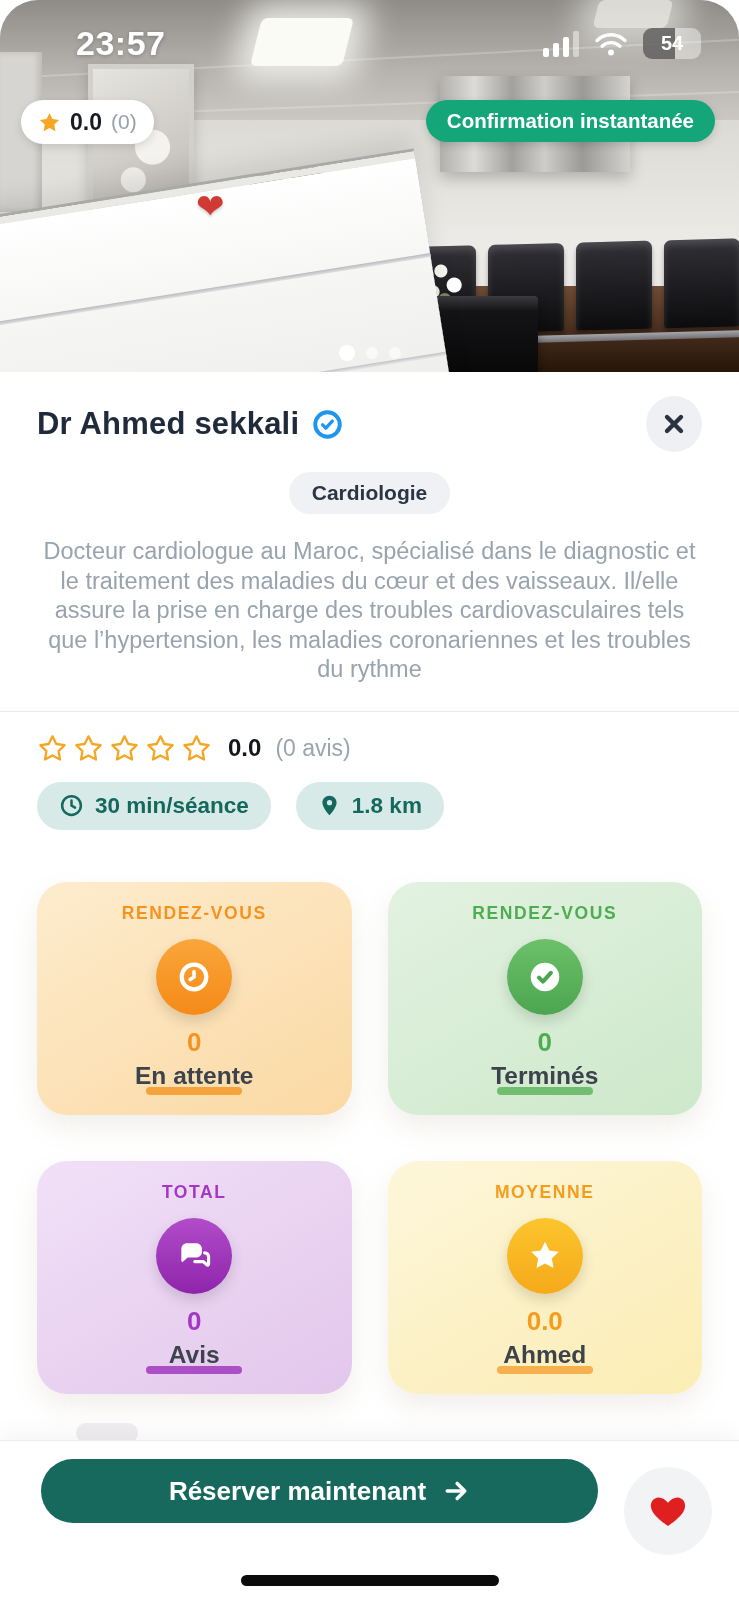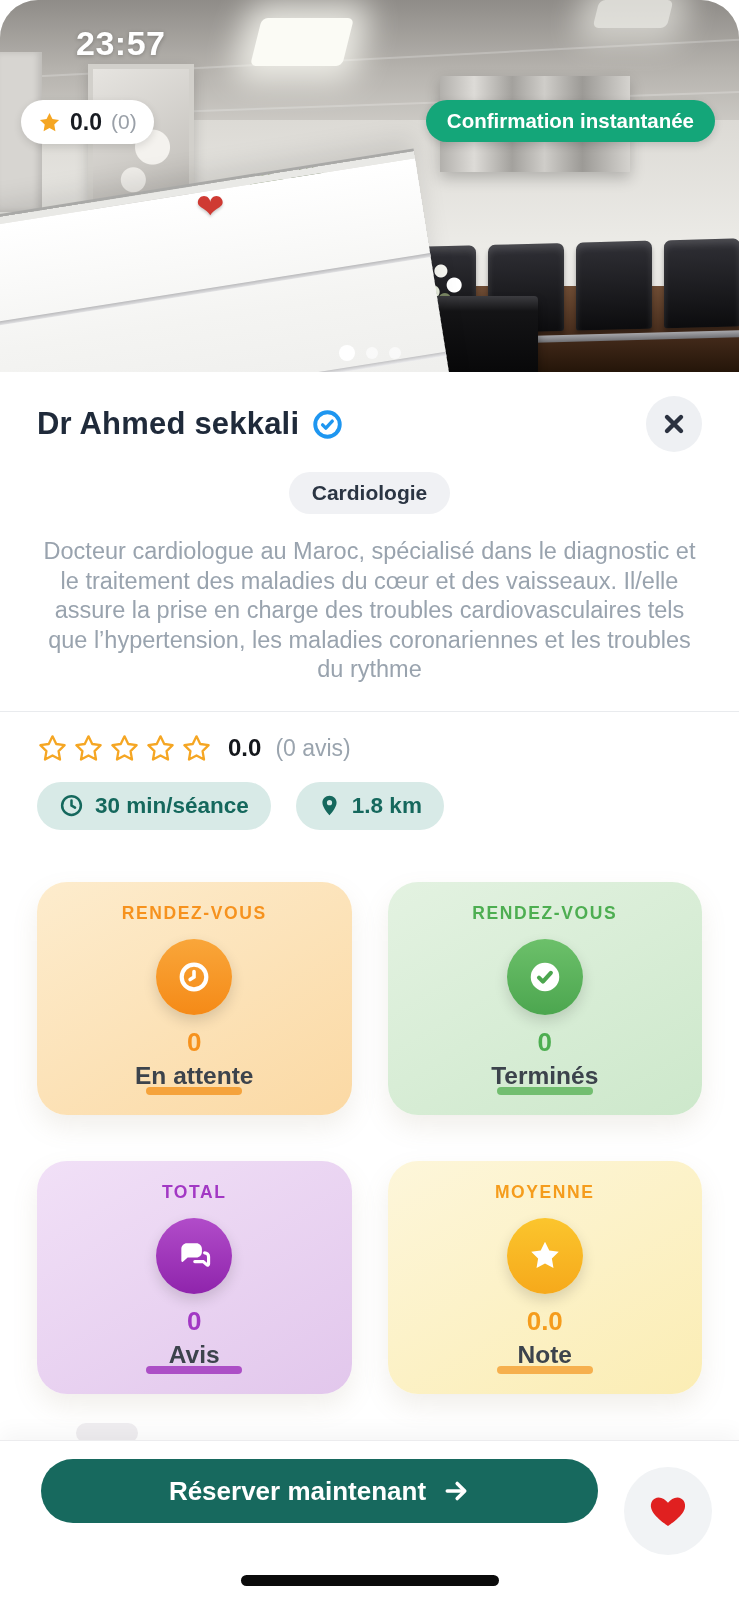--- a/index.html
+++ b/index.html
@@ -185,20 +185,39 @@
         <div class="chair"></div>
     </div>
     <div class="ph-rail"></div>
     <div class="ph-flowers"></div>
     <div class="ph-table"></div>
     <div class="ph-desk"></div>
     <div class="ph-heart-decor">❤</div>
 
     <div class="statusbar">
       <span class="sb-time">23:57</span>
+      <span class="sb-icons">
+        <span class="sb-signal">
+            <i></i>
+            <i></i>
+            <i></i>
+            <i></i>
+          </span>
+        <span style="display:flex;">
+          <svg width="34" height="26" viewBox="0 0 34 26" fill="none">
+            <path d="M3 9.5C11 1.8 23 1.8 31 9.5" stroke="#fff" stroke-width="3.4" stroke-linecap="round"></path>
+            <path d="M8 15.2c5.2-4.8 12.8-4.8 18 0" stroke="#fff" stroke-width="3.4" stroke-linecap="round"></path>
+            <circle cx="17" cy="21.5" r="3" fill="#fff"></circle>
+          </svg>
+        </span>
+        <span class="sb-batt">
+          <span class="fill"></span>
+          <span>54</span>
+        </span>
+      </span>
     </div>
 
     <div class="rating-pill">
       <svg width="23" height="23" viewBox="0 0 24 24">
         <path d="M12 2l3.09 6.26L22 9.27l-5 4.87 1.18 6.88L12 17.77l-6.18 3.25L7 14.14 2 9.27l6.91-1.01L12 2z" fill="#F5A623"></path>
       </svg>
       <span class="val">0.0</span>
       <span class="cnt">(0)</span>
     </div>
 
@@ -317,21 +336,21 @@
       </div>
 
       <div class="card c-yellow">
         <span class="cat">MOYENNE</span>
         <span class="circle">
           <svg width="38" height="38" viewBox="0 0 24 24">
             <path d="M12 3l2.7 5.5 6 .85-4.35 4.2 1 6L12 16.7l-5.35 2.85 1-6L3.3 9.35l6-.85z" fill="#fff"></path>
           </svg>
         </span>
         <span class="num">0.0</span>
-        <span class="lbl">Note</span>
+        <span class="lbl">Ahmed</span>
         <span class="bar"></span>
       </div>
 
     </div>
   </div>
 
   <div class="peek"></div>
 
   <div class="footer">
     <button class="book-btn">

